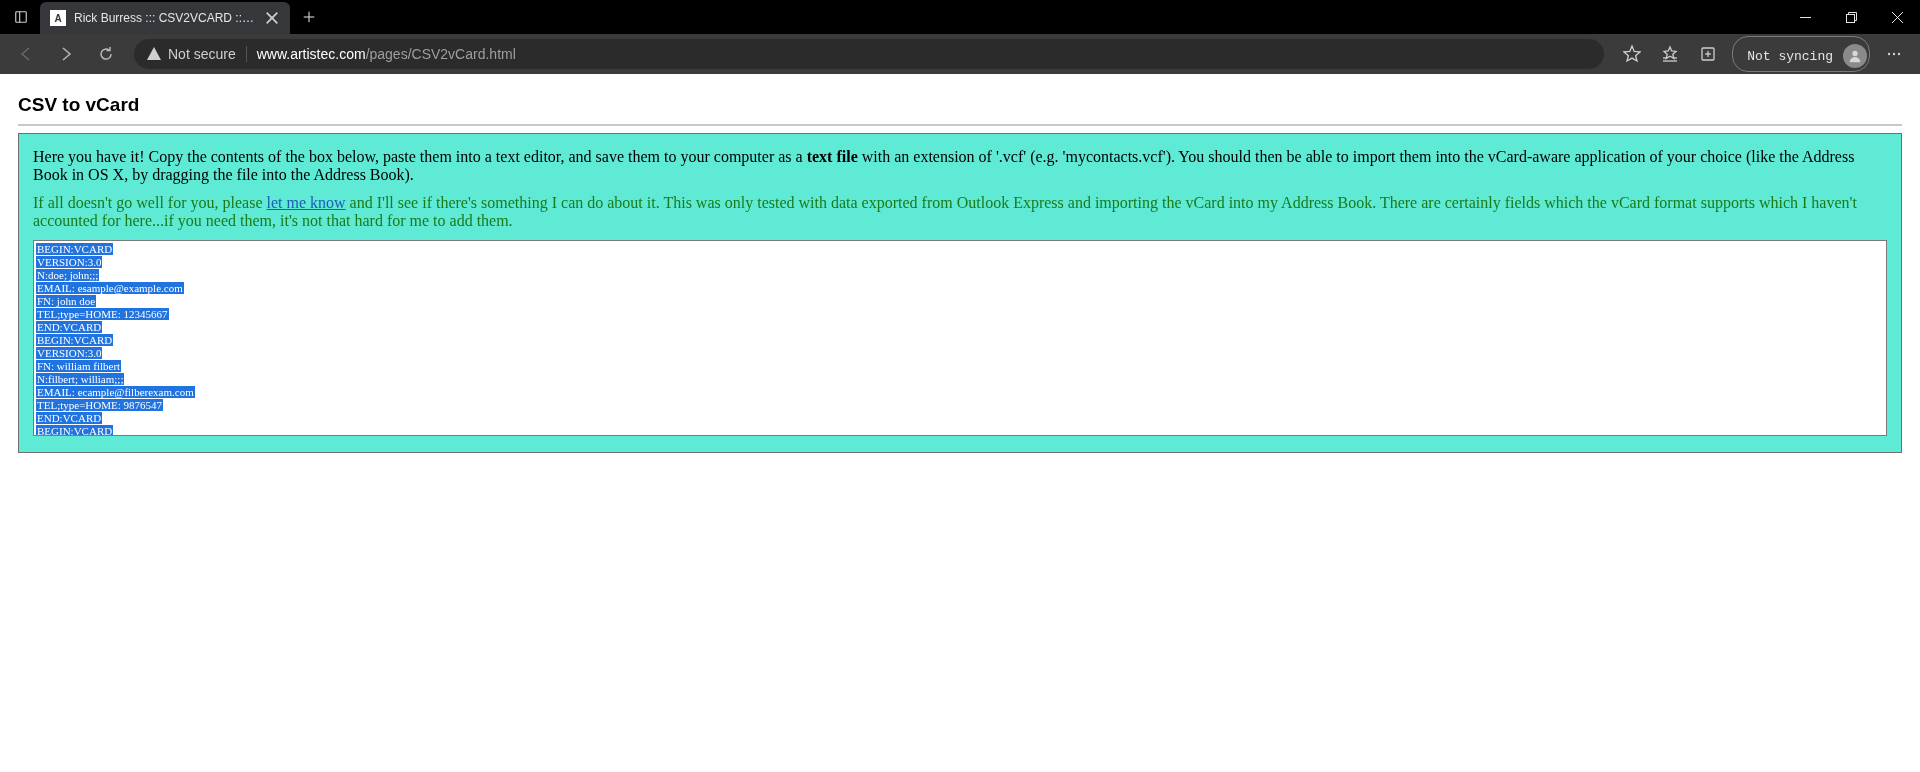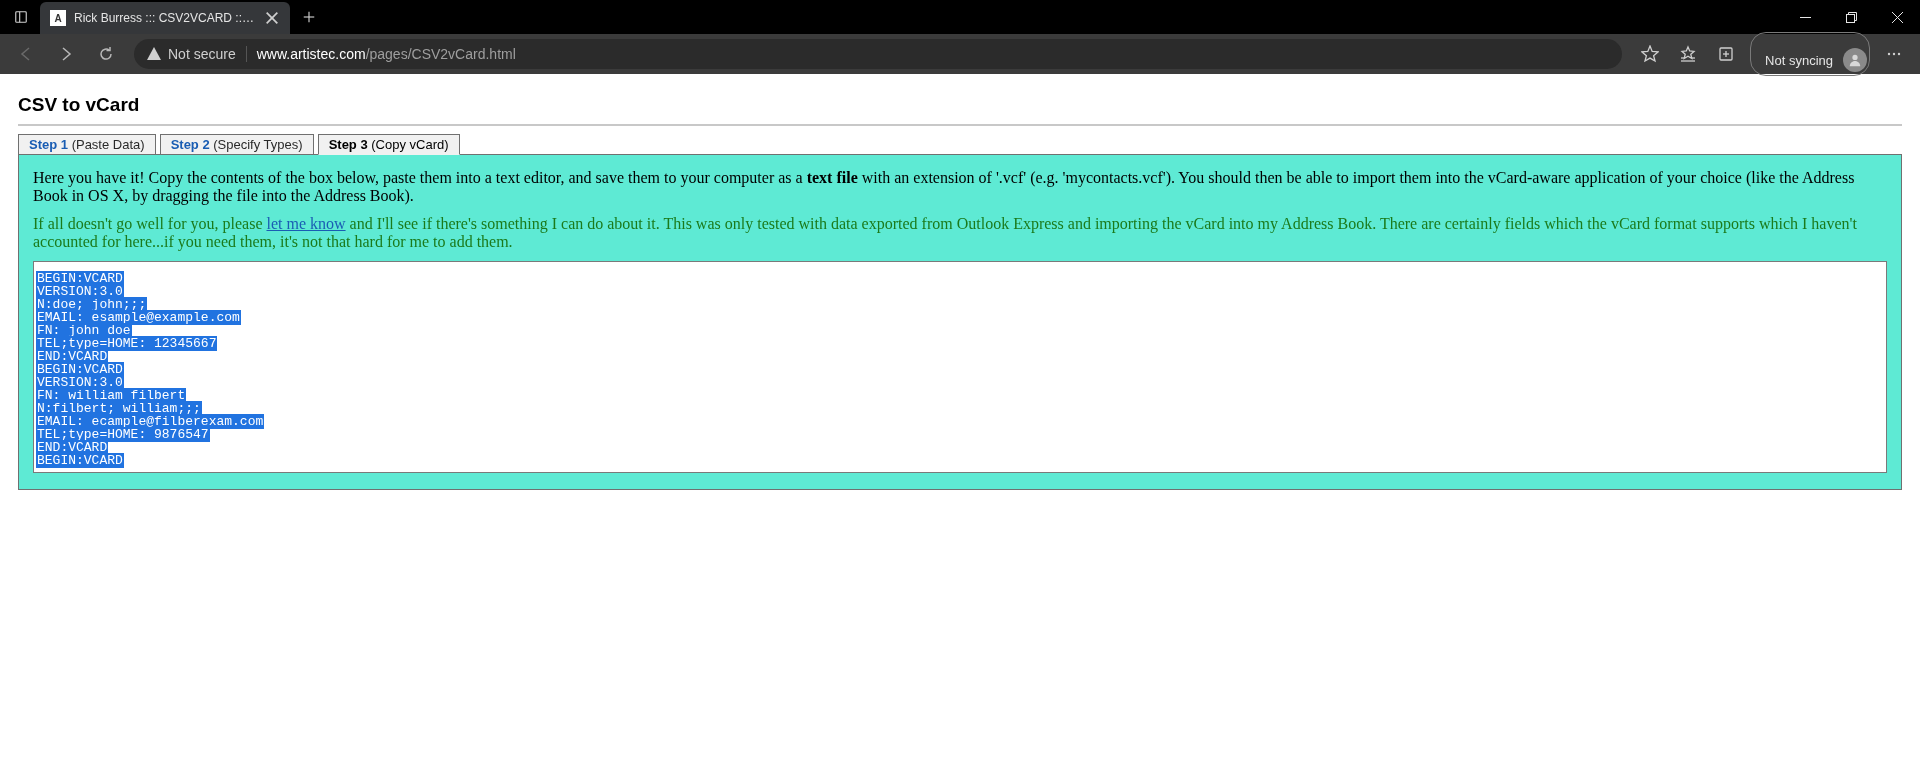--- a/index.html
+++ b/index.html
@@ -148,25 +148,26 @@
     color: #cfcfcf;
     border-radius: 4px;
   }
   .tool-btn svg { width: 18px; height: 18px; }
   .sync-pill {
     border: 1px solid #7a7a7a;
     border-radius: 16px;
     height: 30px;
     display: flex;
     align-items: center;
-    padding: 12px 2px 0 14px;
+    padding: 4px 2px 0 14px;
     gap: 10px;
     color: #e5e5e5;
     font-size: 13px;
     margin: 0 4px;
+    font-family: Liberation Mono, monospace;
   }
   .avatar {
     width: 24px;
     height: 24px;
     border-radius: 12px;
     background: #8a8a8a;
     display: flex;
     align-items: center;
     justify-content: center;
   }
@@ -235,26 +236,26 @@
   }
   .italic-note {
     color: #1b7a1b;
     margin-top: 10px;
   }
   .output-box {
     margin-top: 10px;
     height: 190px;
     border: 1px solid #7a7a7a;
     background: #ffffff;
-    font-family: Liberation Mono, monospace;
-    font-size: 13px;
+    font-family: Liberation Serif, serif;
+    font-size: 11px;
     line-height: 13px;
     overflow-y: scroll;
     overflow-x: auto;
-    padding: 10px 2px;
+    padding: 2px 2px;
     color: #fff;
     position: relative;
   }
   .output-box .sel {
     background: #2173e0;
     color: #ffffff;
     display: inline;
     padding: 0 1px;
   }
   .output-box .line {
@@ -376,31 +377,20 @@
           <circle cx="14" cy="9" r="1.2"></circle>
         </svg>
     </div>
   </div>
 </div>
 
 <div class="page">
   <h1>CSV to vCard</h1>
   <div class="divider-line"></div>
 
-  <div class="tabs-row">
-    <div class="ptab">
-      <a href="#" class="step-link"><b>Step 1</b> <span class="step-desc">(Paste Data)</span></a>
-    </div>
-    <div class="ptab">
-      <a href="#" class="step-link"><b>Step 2</b> <span class="step-desc">(Specify Types)</span></a>
-    </div>
-    <div class="ptab active">
-      <span class="step-label">Step 3</span> <span class="step-desc">(Copy vCard)</span>
-    </div>
-  </div>
 
   <div class="panel">
     <div>
       <span>Here you have it! Copy the contents of the box below, paste them into a text editor, and save them to your computer as a </span><b>text file</b><span> with an extension of '.vcf' (e.g. 'mycontacts.vcf'). You should then be able to import them into the vCard-aware application of your choice (like the Address Book in OS X, by dragging the file into the Address Book).</span>
     </div>
     <div class="italic-note">
       <span>If all doesn't go well for you, please </span><a href="#">let me know</a><span> and I'll see if there's something I can do about it. This was only tested with data exported from Outlook Express and importing the vCard into my Address Book. There are certainly fields which the vCard format supports which I haven't accounted for here...if you need them, it's not that hard for me to add them.</span>
     </div>
     <div class="output-box" id="vcard-output">
         <div class="line"><span class="sel">BEGIN:VCARD</span></div>

